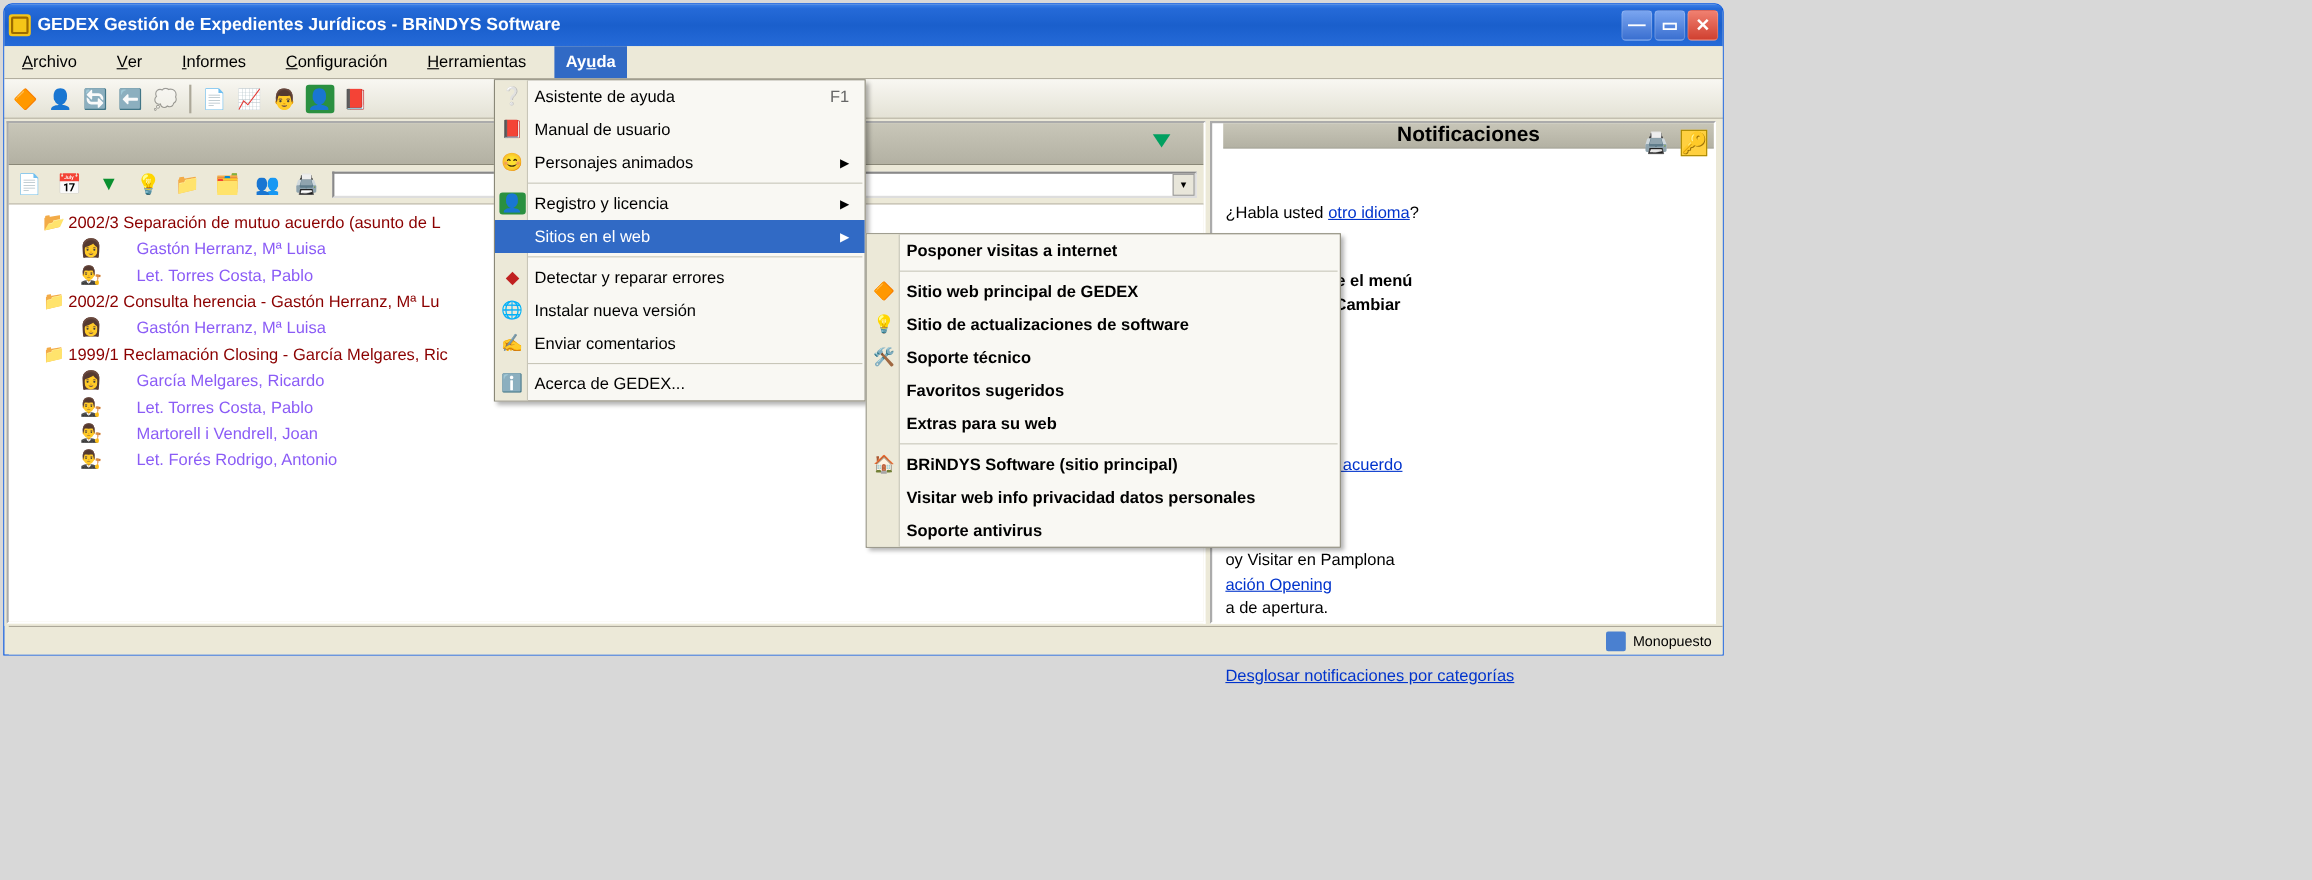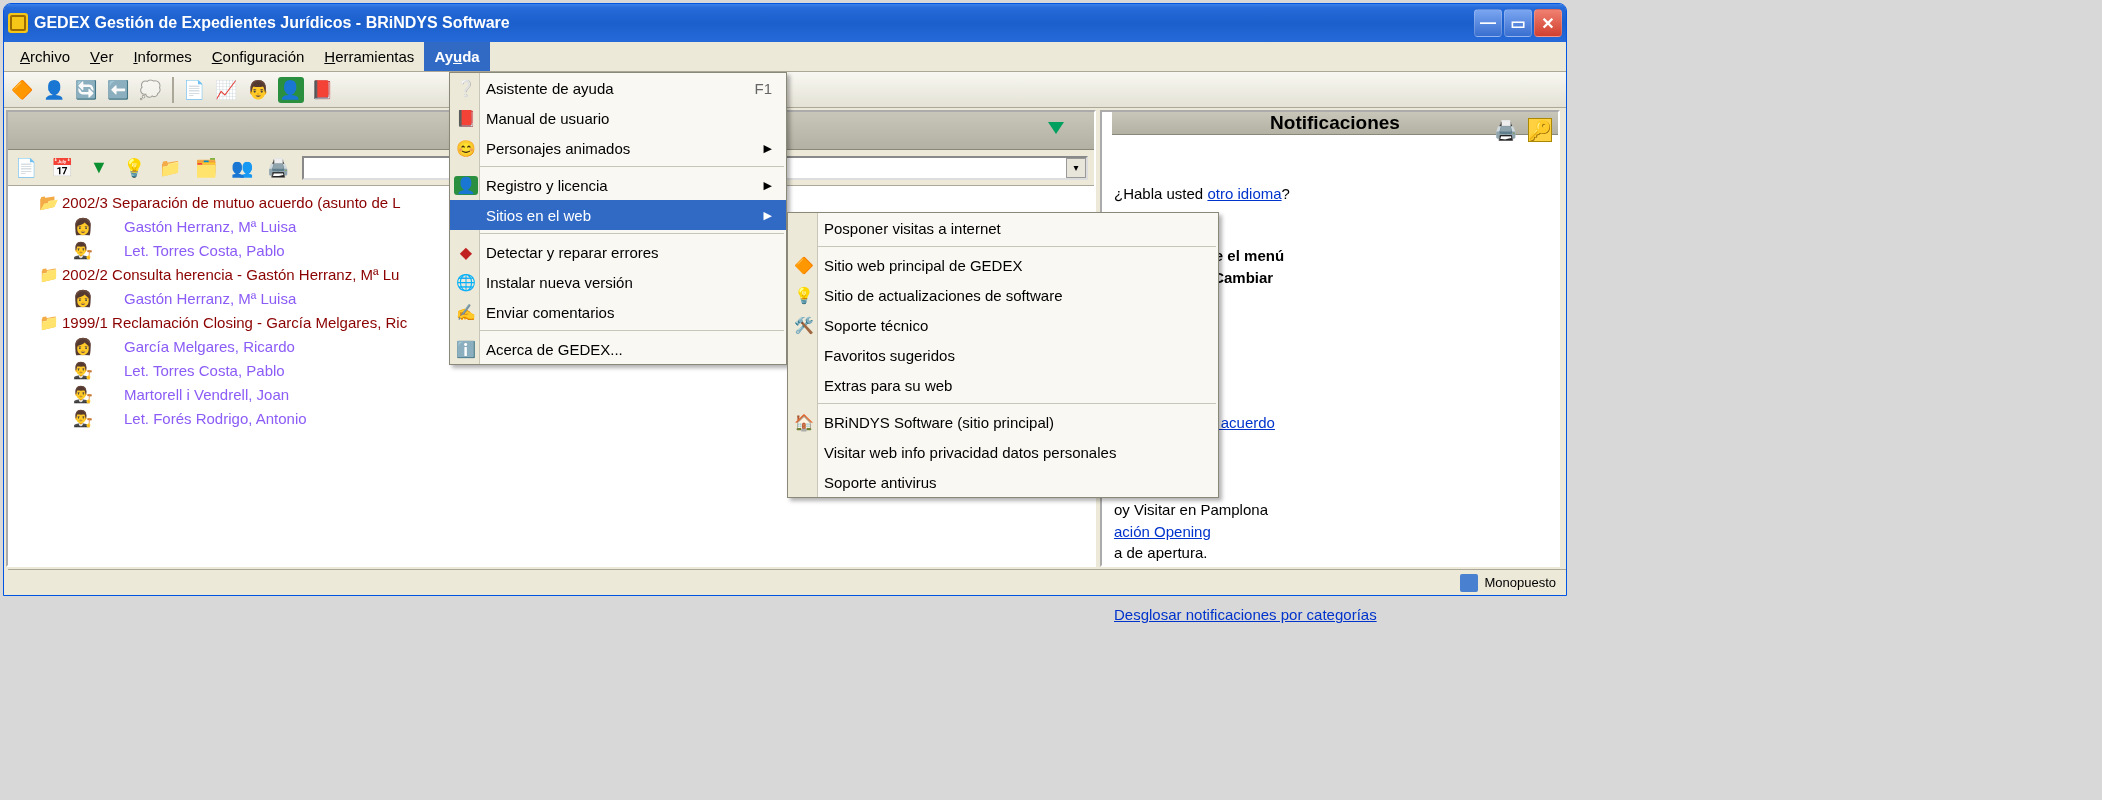--- a/index.html
+++ b/index.html
@@ -6,21 +6,21 @@
 body { background: #d8d8d8; font-size: 15px; width: 2102px; height: 800px; overflow: hidden; }
 .window { width: 1564px; height: 593px; background: #ece9d8; border: 1px solid #0054e3; border-radius: 8px 8px 0 0; position: relative; margin: 3px; }
 .titlebar { height: 38px; background: linear-gradient(#3a80e8,#256ad8 10%,#1a5fcc 50%,#256ad8); border-radius: 6px 6px 0 0; display: flex; align-items: center; padding: 0 4px; color: #fff; font-weight: bold; font-size: 16px; }
 .titlebar .app-icon { width: 20px; height: 20px; background: #f5c518; border-radius: 3px; margin-right: 6px; position: relative; }
 .titlebar .app-icon::after { content: ""; position: absolute; inset: 2px; border: 2px solid #9b6a00; border-radius: 2px; }
 .title-text { flex: 1; }
 .win-btns { display: flex; gap: 2px; }
 .win-btn { width: 28px; height: 28px; border-radius: 4px; border: 1px solid #fff3; display: flex; align-items: center; justify-content: center; font-weight: bold; font-size: 16px; cursor: pointer; }
 .win-min, .win-max { background: linear-gradient(#7aa5f0,#3a6fd0); color: #fff; }
 .win-close { background: linear-gradient(#f08070,#d04030); color: #fff; }
-.menubar { height: 30px; background: #ece9d8; display: flex; align-items: stretch; padding: 0 6px; border-bottom: 1px solid #aca899; }
+.menubar { height: 30px; background: #ece9d8; display: flex; align-items: stretch; padding: 0 6px; border-bottom: 1px solid #aca899; gap: 16px; }
 .menu-item { padding: 4px 10px; cursor: pointer; display: flex; align-items: center; }
 .menu-item .ul { text-decoration: underline; }
 .menu-item.open { background: #316ac5; color: #fff; font-weight: bold; }
 .toolbar { height: 36px; background: linear-gradient(#f8f7f2,#e4e2d5); border-bottom: 1px solid #aca899; display: flex; align-items: center; padding: 0 6px; gap: 6px; }
 .tb-ico { width: 26px; height: 26px; display: flex; align-items: center; justify-content: center; font-size: 18px; cursor: pointer; }
 .tb-sep { width: 2px; height: 26px; background: #aca899; margin: 0 2px; }
 .content { position: relative; height: calc(100% - 38px - 30px - 36px - 26px); display: flex; background: #ece9d8; }
 .left-pane { width: 1090px; background: #ece9d8; border: 2px inset #fff; margin: 2px; display: flex; flex-direction: column; }
 .left-header { height: 38px; background: linear-gradient(#c8c6b8,#b3b1a3); border-bottom: 1px solid #8a8878; position: relative; text-align: center; font-weight: bold; padding-top: 14px; font-size: 15px; }
 .left-header .arrow { position: absolute; right: 30px; top: 10px; font-size: 16px; color: #00a060; border: 2px solid #005080; width:0; height:0; border-left:8px solid transparent; border-right:8px solid transparent; border-top:12px solid #00a060; border-bottom:none; }
@@ -45,21 +45,21 @@
 .hdrbtn.key { right: 6px; background: #ffd040; border: 1px solid #aa8800; }
 .right-body { padding: 8px 12px; font-size: 15px; line-height: 1.45; }
 .right-body p { margin-bottom: 8px; margin-top: 40px; }
 .right-body a, .right-body .lnk { color: #0033cc; text-decoration: underline; cursor: pointer; }
 .right-body b { font-weight: bold; }
 .statusbar { position: absolute; bottom: 0; left: 4px; right: 0; height: 26px; background: #ece9d8; border-top: 1px solid #aca899; display: flex; align-items: center; justify-content: flex-end; padding: 0 10px; font-size: 13px; }
 .statusbar .st-ico { width: 18px; height: 18px; background: #4a80d0; margin-right: 6px; border-radius: 2px; }
 
 .dropdown { position: absolute; background: #f9f8f3; border: 1px solid #8a8878; box-shadow: 3px 3px 4px rgba(0,0,0,.3); z-index: 100; }
 .dropdown.help { left: 445px; top: 68px; width: 338px; }
-.dropdown.sub  { left: 783px; top: 208px; width: 432px; }
+.dropdown.sub  { left: 783px; top: 208px; width: 432px; font-weight: bold; }
 .dd-row { height: 30px; display: flex; align-items: center; padding: 0 14px 0 8px; cursor: pointer; }
 .dd-row.highlight { background: #316ac5; color: #fff; }
 .dd-ico { width: 28px; font-size: 16px; display: flex; justify-content: center; }
 .dd-label { flex: 1; }
 .dd-accel { color: #666; }
 .dd-arrow { font-size: 11px; margin-left: 8px; }
 .dd-sep { height: 1px; background: #c8c6b8; margin: 3px 2px; }
 .gutter { width: 30px; background: #ece9d8; position: absolute; left: 0; top: 0; bottom: 0; border-right: 1px solid #c8c6b8; }
 .dropdown { padding-left: 0; }
 .dd-row { position: relative; padding-left: 36px; }

